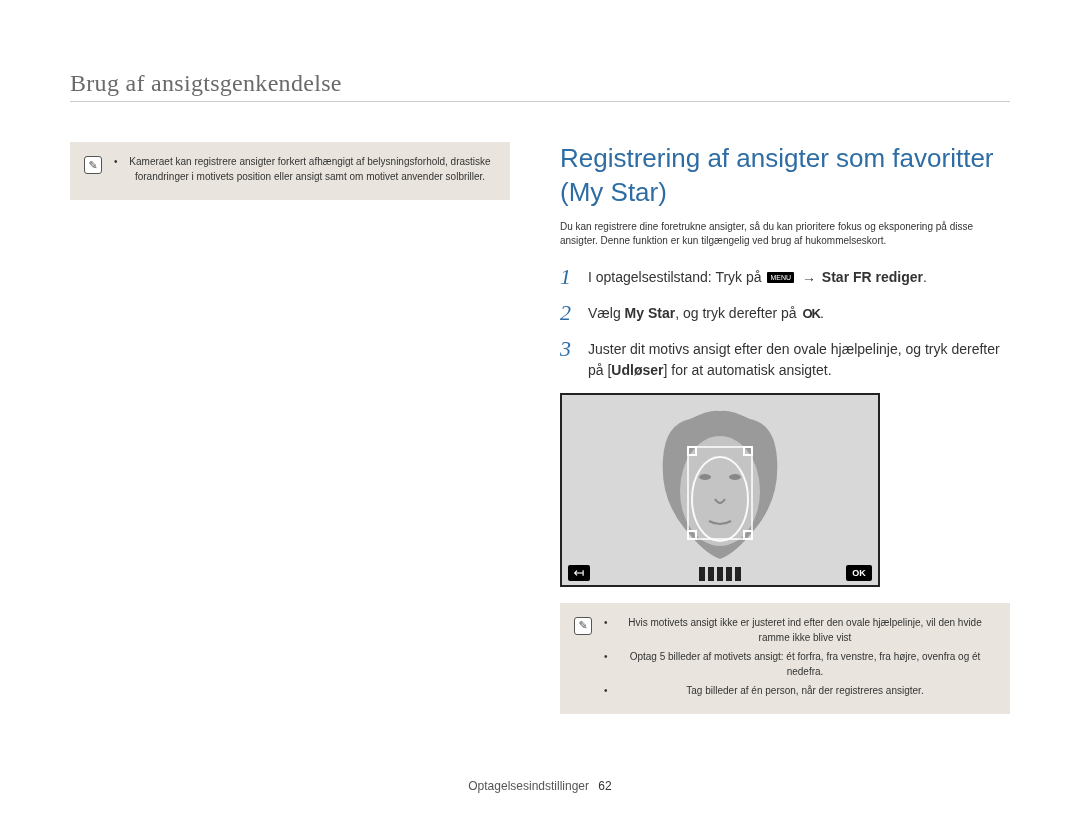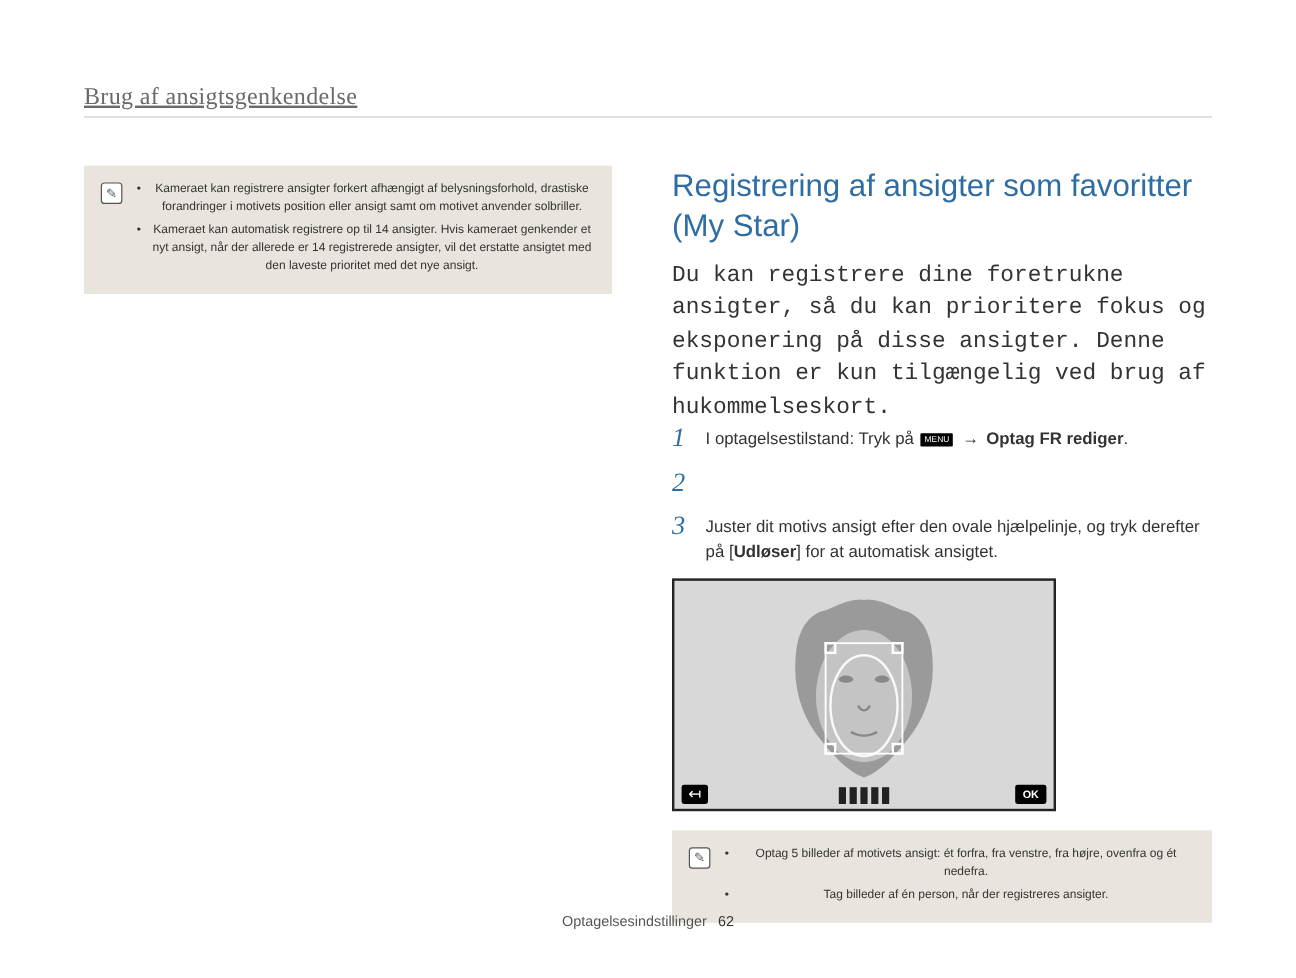--- a/index.html
+++ b/index.html
@@ -9,27 +9,26 @@
     }
     body {
       font-family: Arial, Helvetica, sans-serif;
       width: 1080px;
       height: 815px;
       background: #ffffff;
       position: relative;
       padding: 70px 70px 0 70px;
     }
     .page-title {
-      font-size: 20px;
+      font-size: 24px;
       font-weight: 300;
       color: #6a6a6a;
       letter-spacing: 0.3px;
       margin-bottom: 4px;
       font-family: Georgia, serif;
-      text-decoration: underline;
     }
     .title-underline {
       width: 940px;
       height: 1px;
       background: #cccccc;
       margin-bottom: 40px;
     }
     .columns {
       display: flex;
       gap: 50px;
@@ -81,24 +80,24 @@
       left: 0;
     }
     .section-heading {
       font-size: 26px;
       color: #2e6da4;
       font-weight: 400;
       line-height: 1.3;
       margin-bottom: 10px;
     }
     .body-text {
-      font-size: 19px;
+      font-size: 10px;
       color: #333;
       line-height: 1.45;
-      font-family: Liberation Mono, monospace;
+      margin-bottom: 16px;
     }
     .step {
       display: flex;
       gap: 10px;
       margin-bottom: 12px;
     }
     .step-num {
       font-size: 22px;
       color: #2e6da4;
       font-style: italic;
@@ -189,21 +188,21 @@
       display: flex;
       gap: 3px;
     }
     .tick {
       width: 6px;
       height: 14px;
       background: #222;
     }
     .footer {
       position: absolute;
-      bottom: 40px;
+      bottom: 22px;
       left: 0;
       width: 100%;
       text-align: center;
       font-size: 12px;
       color: #555;
     }
     .footer-num {
       margin-left: 6px;
       color: #333;
     }
@@ -215,41 +214,43 @@
 <div class="title-underline"></div>
 
 <div class="columns">
 
   <div class="col-left">
     <div class="note-box">
       <div class="note-icon">✎</div>
       <div class="note-content">
         <ul>
           <li>Kameraet kan registrere ansigter forkert afhængigt af belysningsforhold, drastiske forandringer i motivets position eller ansigt samt om motivet anvender solbriller.</li>
-          <li>Kameraet kan automatisk registrere op til 14 ansigter. Hvis kameraet genkender et nyt ansigt, når der allerede er 14 registrerede ansigter, vil det erstatte ansigtet med den laveste prioritet med det nye ansigt.</li>
         </ul>
       </div>
     </div>
   </div>
 
   <div class="col-right">
     <div class="section-heading">Registrering af ansigter som favoritter (My Star)</div>
     <div class="body-text">Du kan registrere dine foretrukne ansigter, så du kan prioritere fokus og eksponering på disse ansigter. Denne funktion er kun tilgængelig ved brug af hukommelseskort.</div>
 
     <div class="step">
       <div class="step-num">1</div>
       <div class="step-text">
         <span>I optagelsestilstand: Tryk på </span><span class="inline-icon">MENU</span>
         <span class="arrow">→</span>
-        <b>Optag FR rediger</b><span>.</span>
+        <b>Star FR rediger</b><span>.</span>
       </div>
     </div>
 
     <div class="step">
       <div class="step-num">2</div>
+      <div class="step-text">
+        <span>Vælg </span><b>My Star</b><span>, og tryk derefter på </span><span class="inline-ok">OK</span><span>.</span>
+      </div>
     </div>
 
     <div class="step">
       <div class="step-num">3</div>
       <div class="step-text">
         <span>Juster dit motivs ansigt efter den ovale hjælpelinje, og tryk derefter på [</span><b>Udløser</b><span>] for at automatisk ansigtet.</span>
       </div>
     </div>
 
     <div class="camera-preview">
@@ -275,20 +276,21 @@
         <div class="tick"></div>
         <div class="tick"></div>
       </div>
       <div class="cam-ok">OK</div>
     </div>
 
     <div class="note-box">
       <div class="note-icon">✎</div>
       <div class="note-content">
         <ul>
+          <li>Hvis motivets ansigt ikke er justeret ind efter den ovale hjælpelinje, vil den hvide ramme ikke blive vist</li>
           <li>Optag 5 billeder af motivets ansigt: ét forfra, fra venstre, fra højre, ovenfra og ét nedefra.</li>
           <li>Tag billeder af én person, når der registreres ansigter.</li>
         </ul>
       </div>
     </div>
 
   </div>
 </div>
 
 <div class="footer">

